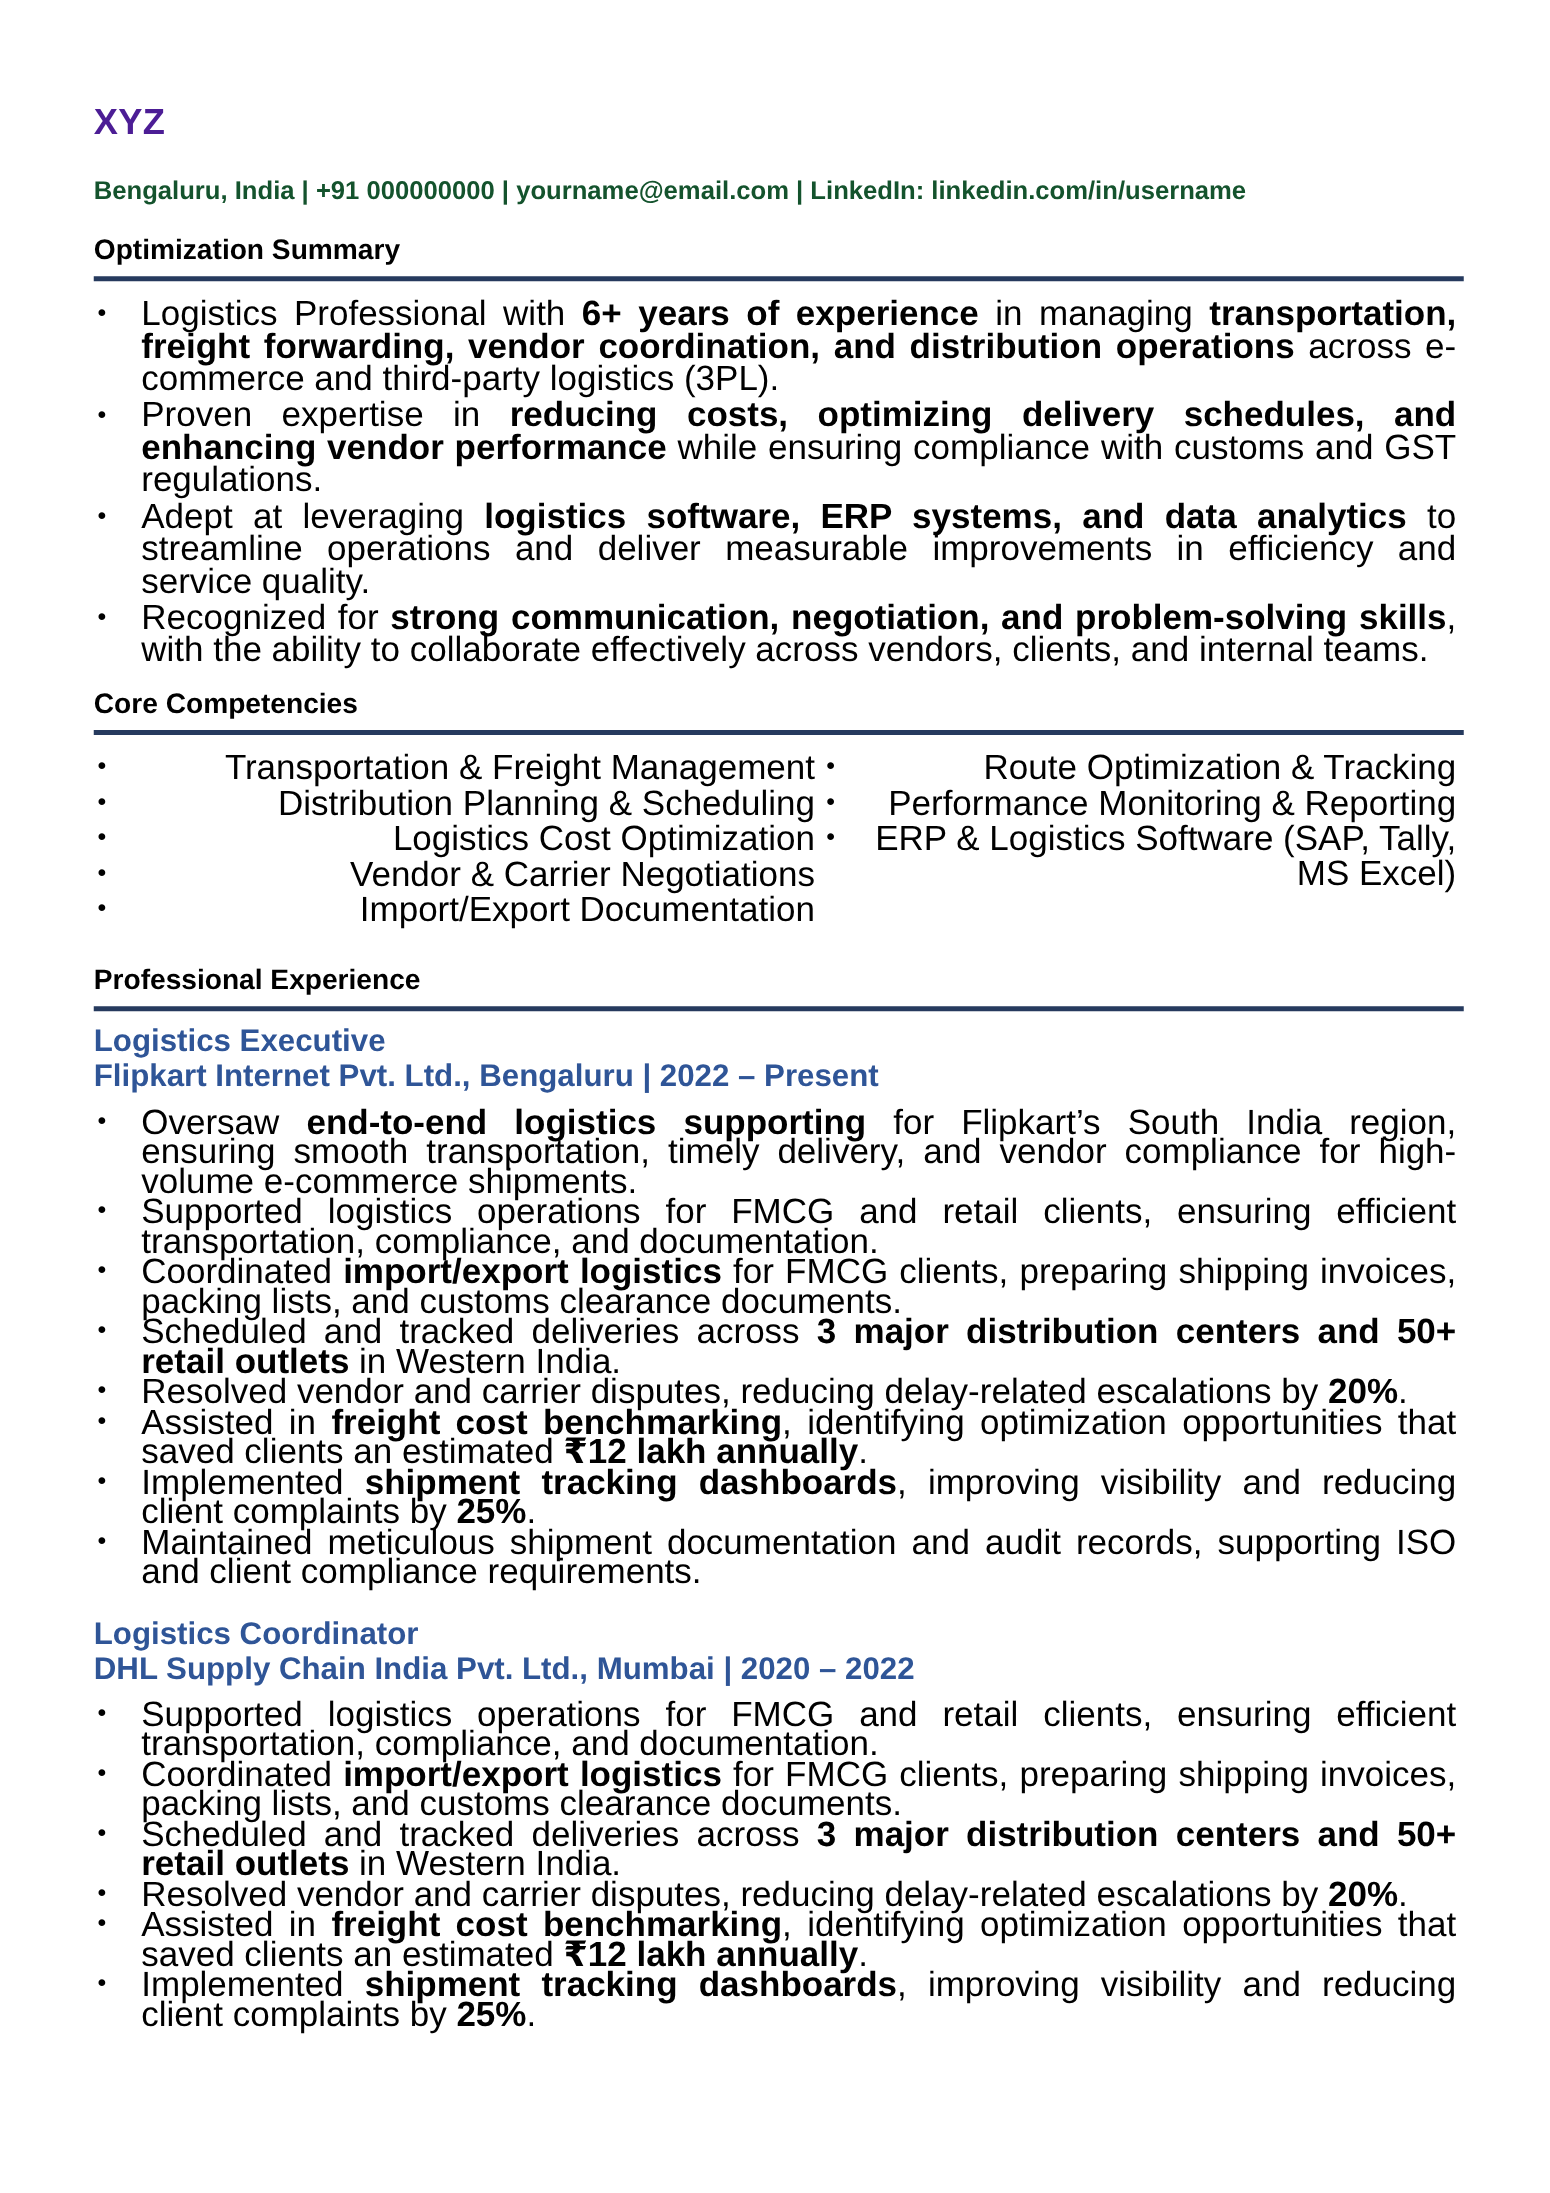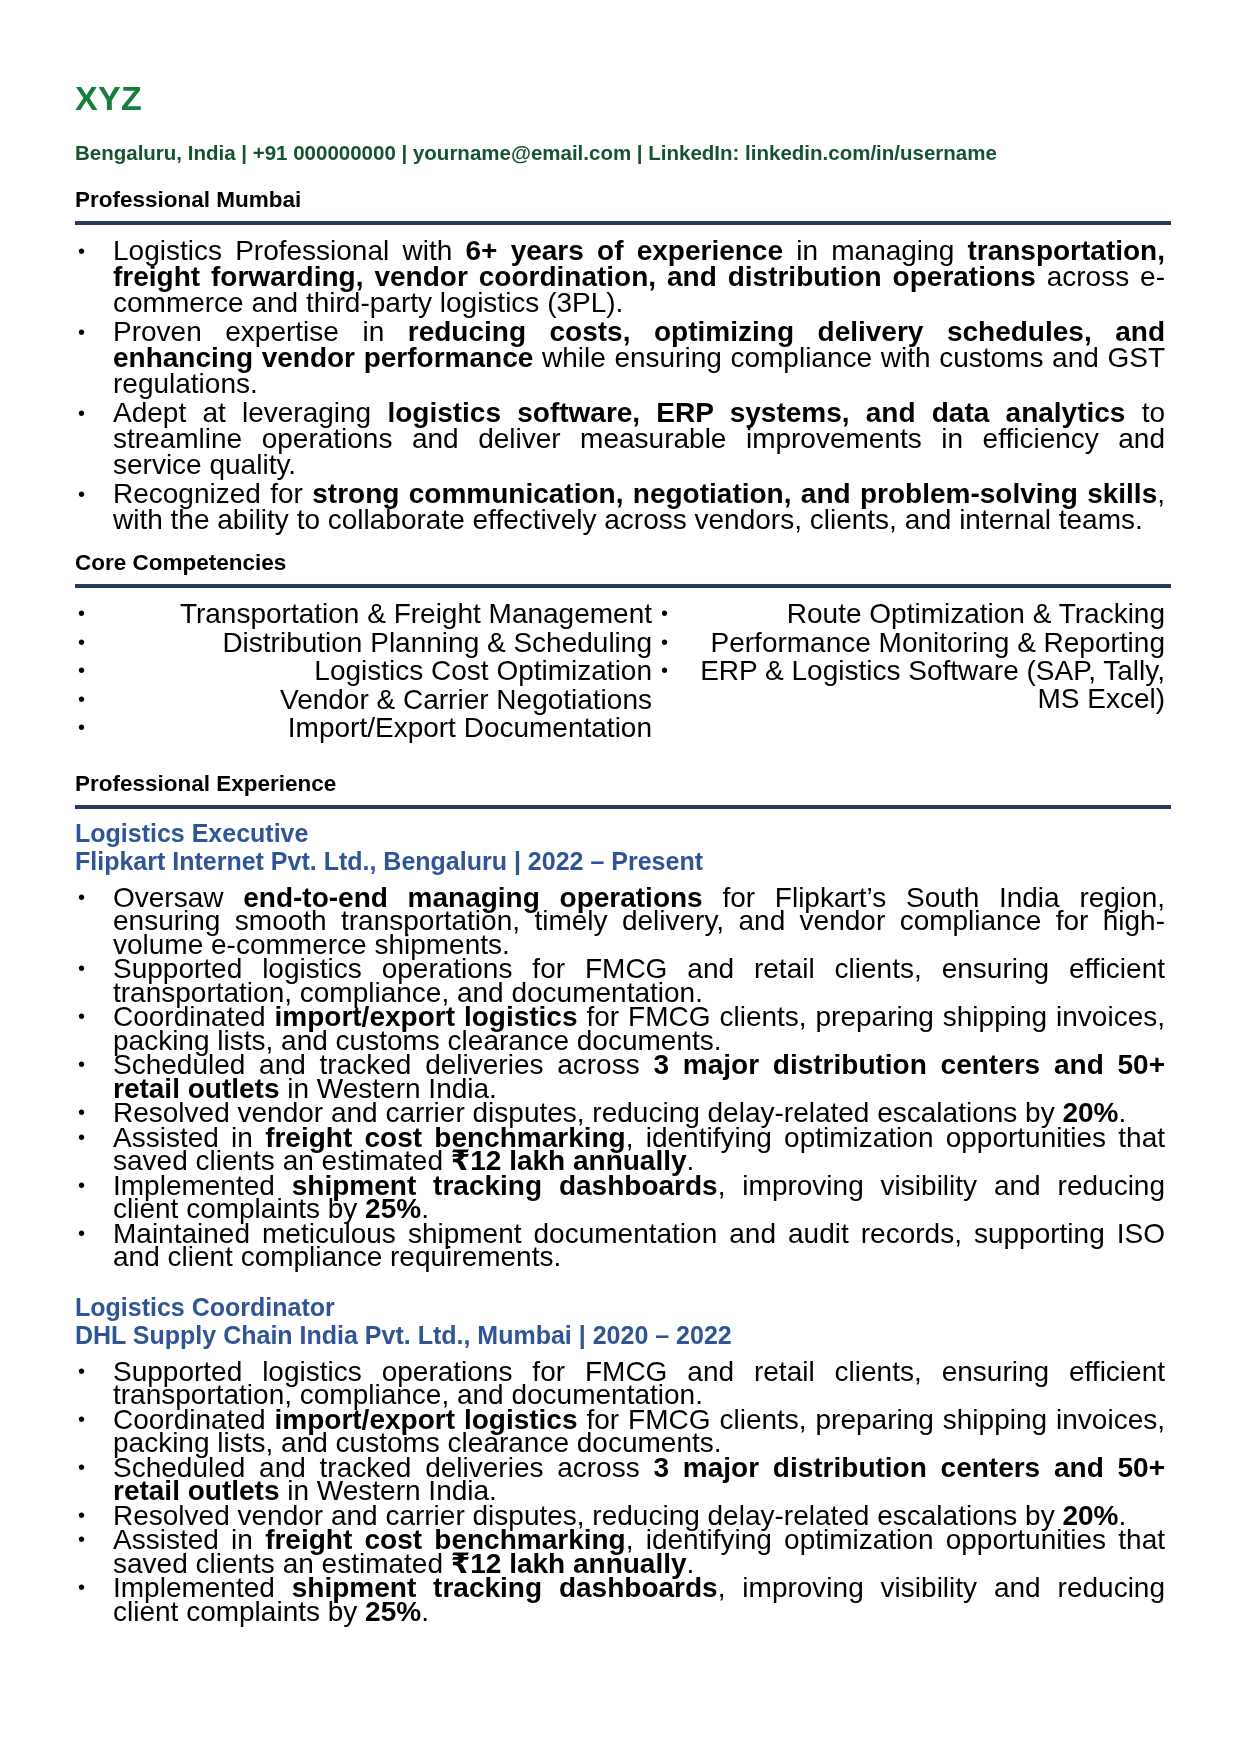--- a/index.html
+++ b/index.html
@@ -1,19 +1,19 @@
 <!DOCTYPE html>
 <html><head>
 <meta charset="utf-8">
 <style>
   html, body { margin: 0; padding: 0; background: #ffffff; }
   body { width: 1240px; height: 1754px; position: relative; overflow: hidden;
          font-family: "Liberation Sans", "DejaVu Sans", sans-serif; color: #000; }
   .page { position: absolute; left: 75px; top: 72px; width: 1096px; }
-  .name { font-size: 34px; font-weight: bold; color: #15803d; line-height: 52px; margin: 0; letter-spacing: 0.3px; }
+  .name { font-size: 29px; font-weight: bold; color: #4c1d95; line-height: 52px; margin: 0; letter-spacing: 0.3px; }
   .contact { font-size: 20.5px; font-weight: bold; color: #14532d; line-height: 26px; margin-top: 16px; white-space: nowrap; }
   .section-title { font-size: 22.5px; font-weight: bold; line-height: 28px; margin: 0; }
   .rule { height: 4px; background: #263a5e; margin-top: 7px; width: 1096px; }
   ul.bullets { list-style: none; margin: 0; padding: 0; }
   ul.bullets li { position: relative; padding-left: 38px; font-size: 28px; line-height: 26px;
                   text-align: justify; margin-bottom: 3px; padding-right: 6px; }
   ul.bullets li::before { content: "\2022"; position: absolute; left: 3px; top: 0; font-size: 20px; }
   .comp-grid { display: flex; margin-top: 12px; }
   .comp-col { width: 583px; }
   .comp-col + .comp-col { width: 513px; }
@@ -25,21 +25,21 @@
 <body>
 
 <div class="page">
 
   <header>
     <h1 class="name">XYZ</h1>
     <div class="contact">Bengaluru, India | +91 000000000 | yourname@email.com | LinkedIn: linkedin.com/in/username</div>
   </header>
 
   <section style="margin-top:20px;">
-    <h2 class="section-title">Professional Mumbai</h2>
+    <h2 class="section-title">Optimization Summary</h2>
     <div class="rule"></div>
     <ul class="bullets" style="margin-top:13px;">
         <li><span>Logistics Professional with </span><b>6+ years of experience</b><span> in managing </span><b>transportation, freight forwarding, vendor coordination, and distribution operations</b><span> across e-commerce and third-party logistics (3PL).</span></li>
         <li><span>Proven expertise in </span><b>reducing costs, optimizing delivery schedules, and enhancing vendor performance</b><span> while ensuring compliance with customs and GST regulations.</span></li>
         <li><span>Adept at leveraging </span><b>logistics software, ERP systems, and data analytics</b><span> to streamline operations and deliver measurable improvements in efficiency and service quality.</span></li>
         <li><span>Recognized for </span><b>strong communication, negotiation, and problem-solving skills</b><span>, with the ability to collaborate effectively across vendors, clients, and internal teams.</span></li>
       </ul>
   </section>
 
   <section style="margin-top:16px;">
@@ -66,21 +66,21 @@
   </section>
 
   <section style="margin-top:27px;">
     <h2 class="section-title">Professional Experience</h2>
     <div class="rule"></div>
 
     <div style="margin-top:10px;">
       <div class="job-title">Logistics Executive</div>
       <div class="job-company">Flipkart Internet Pvt. Ltd., Bengaluru | 2022 – Present</div>
       <ul class="bullets" style="margin-top:11px;">
-          <li style="line-height: 23.5px; margin-bottom: 1px;"><span>Oversaw </span><b>end-to-end managing operations</b><span> for Flipkart’s South India region, ensuring smooth transportation, timely delivery, and vendor compliance for high-volume e-commerce shipments.</span></li>
+          <li style="line-height: 23.5px; margin-bottom: 1px;"><span>Oversaw </span><b>end-to-end logistics supporting</b><span> for Flipkart’s South India region, ensuring smooth transportation, timely delivery, and vendor compliance for high-volume e-commerce shipments.</span></li>
           <li style="line-height: 23.5px; margin-bottom: 1px;"><span>Supported logistics operations for FMCG and retail clients, ensuring efficient transportation, compliance, and documentation.</span></li>
           <li style="line-height: 23.5px; margin-bottom: 1px;"><span>Coordinated </span><b>import/export logistics</b><span> for FMCG clients, preparing shipping invoices, packing lists, and customs clearance documents.</span></li>
           <li style="line-height: 23.5px; margin-bottom: 1px;"><span>Scheduled and tracked deliveries across </span><b>3 major distribution centers and 50+ retail outlets</b><span> in Western India.</span></li>
           <li style="line-height: 23.5px; margin-bottom: 1px;"><span>Resolved vendor and carrier disputes, reducing delay-related escalations by </span><b>20%</b><span>.</span></li>
           <li style="line-height: 23.5px; margin-bottom: 1px;"><span>Assisted in </span><b>freight cost benchmarking</b><span>, identifying optimization opportunities that saved clients an estimated </span><b>₹12 lakh annually</b><span>.</span></li>
           <li style="line-height: 23.5px; margin-bottom: 1px;"><span>Implemented </span><b>shipment tracking dashboards</b><span>, improving visibility and reducing client complaints by </span><b>25%</b><span>.</span></li>
           <li style="line-height: 23.5px; margin-bottom: 1px;"><span>Maintained meticulous shipment documentation and audit records, supporting ISO and client compliance requirements.</span></li>
         </ul>
     </div>
 

